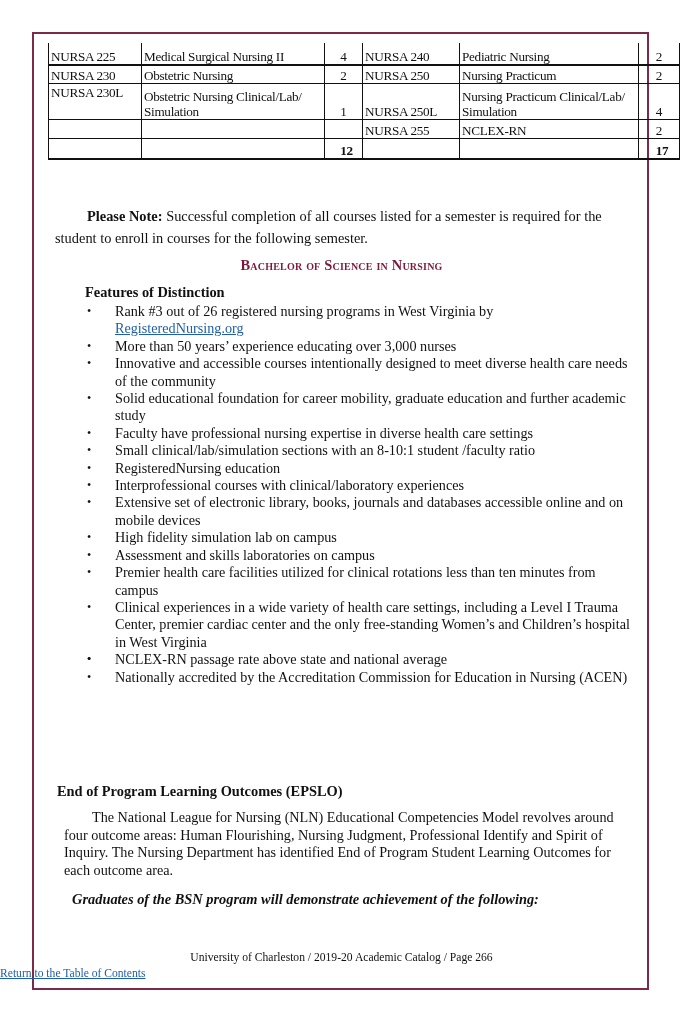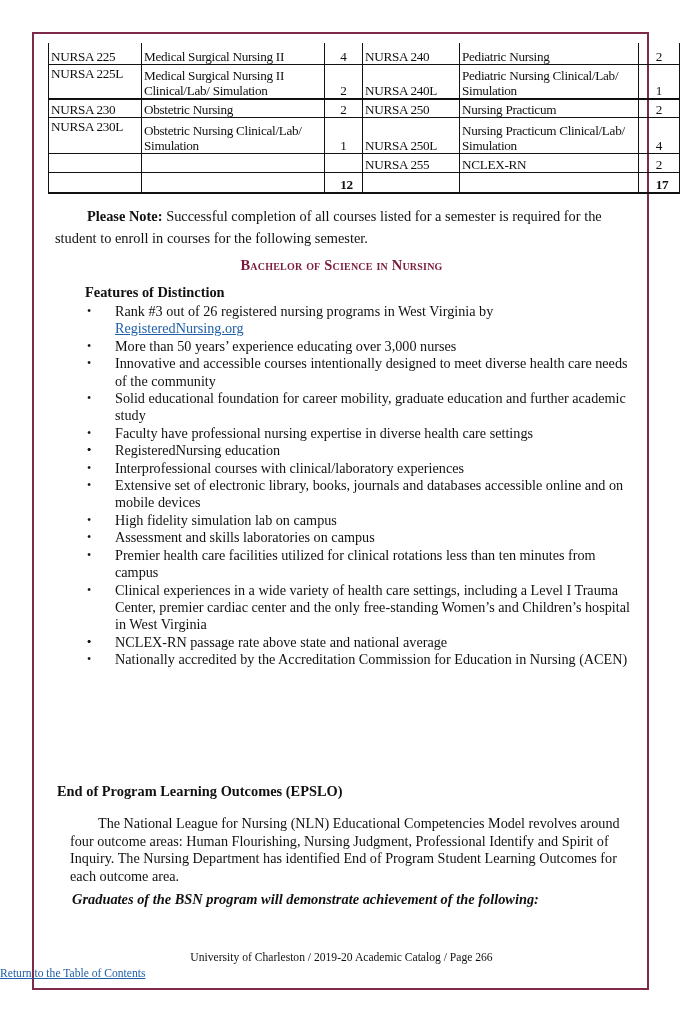--- a/index.html
+++ b/index.html
@@ -58,28 +58,20 @@
 <table class="course-table">
   <tbody>
     <tr class="first row-1">
       <td class="code">NURSA 225</td>
       <td class="title">Medical Surgical Nursing II</td>
       <td class="cr">4</td>
       <td class="code2">NURSA 240</td>
       <td class="title2">Pediatric Nursing</td>
       <td class="cr2">2</td>
     </tr>
-    <tr class="row-2">
-      <td class="code" style="vertical-align:top">NURSA 225L</td>
-      <td class="title">Medical Surgical Nursing II Clinical/Lab/ Simulation</td>
-      <td class="cr">2</td>
-      <td class="code2">NURSA 240L</td>
-      <td class="title2">Pediatric Nursing Clinical/Lab/ Simulation</td>
-      <td class="cr2">1</td>
-    </tr>
     <tr class="thick-top row-3">
       <td class="code">NURSA 230</td>
       <td class="title">Obstetric Nursing</td>
       <td class="cr">2</td>
       <td class="code2">NURSA 250</td>
       <td class="title2">Nursing Practicum</td>
       <td class="cr2">2</td>
     </tr>
     <tr class="row-4">
       <td class="code" style="vertical-align:top">NURSA 230L</td>
@@ -113,31 +105,31 @@
 <div class="section-heading">Bachelor of Science in Nursing</div>
 
 <div class="features-heading">Features of Distinction</div>
 
 <ul class="features-list">
   <li><span class="bullet">•</span><span>Rank #3 out of 26 registered nursing programs in West Virginia by </span><br><a href="#">RegisteredNursing.org</a></li>
   <li><span class="bullet">•</span><span>More than 50 years’ experience educating over 3,000 nurses</span></li>
   <li><span class="bullet">•</span><span>Innovative and accessible courses intentionally designed to meet diverse health care needs of the community</span></li>
   <li><span class="bullet">•</span><span>Solid educational foundation for career mobility, graduate education and further academic study</span></li>
   <li><span class="bullet">•</span><span>Faculty have professional nursing expertise in diverse health care settings</span></li>
-  <li><span class="bullet">•</span></li>
+  <li><span class="bullet">•</span><span>Small clinical/lab/simulation sections with an 8-10:1 student /faculty ratio</span></li>
   <li><span class="bullet">•</span><span>RegisteredNursing education</span></li>
   <li><span class="bullet">•</span><span>Interprofessional courses with clinical/laboratory experiences</span></li>
   <li><span class="bullet">•</span><span>Extensive set of electronic library, books, journals and databases accessible online and on mobile devices</span></li>
   <li><span class="bullet">•</span><span>High fidelity simulation lab on campus</span></li>
   <li><span class="bullet">•</span><span>Assessment and skills laboratories on campus</span></li>
   <li><span class="bullet">•</span><span>Premier health care facilities utilized for clinical rotations less than ten minutes from campus</span></li>
   <li><span class="bullet">•</span><span>Clinical experiences in a wide variety of health care settings, including a Level I Trauma Center, premier cardiac center and the only free-standing Women’s and Children’s hospital in West Virginia</span></li>
   <li><span class="bullet">•</span></li>
   <li><span class="bullet">•</span><span>NCLEX-RN passage rate above state and national average</span></li>
   <li><span class="bullet">•</span><span>Nationally accredited by the Accreditation Commission for Education in Nursing (ACEN)</span></li>
 </ul>
 
 <div class="outcomes-heading">End of Program Learning Outcomes (EPSLO)</div>
-<p class="outcomes-para" style="margin:13px"><span class="indent"></span><span>The National League for Nursing (NLN) Educational Competencies Model revolves around four outcome areas: Human Flourishing, Nursing Judgment, Professional Identify and Spirit of Inquiry. The Nursing Department has identified End of Program Student Learning Outcomes for each outcome area.</span></p>
+<p class="outcomes-para" style="margin:7px"><span class="indent"></span><span>The National League for Nursing (NLN) Educational Competencies Model revolves around four outcome areas: Human Flourishing, Nursing Judgment, Professional Identify and Spirit of Inquiry. The Nursing Department has identified End of Program Student Learning Outcomes for each outcome area.</span></p>
 <div class="graduates">Graduates of the BSN program will demonstrate achievement of the following:</div>
 
 <div class="footer-text">University of Charleston / 2019-20 Academic Catalog / Page 266</div>
 <div class="footer-link"><a href="#">Return to the Table of Contents</a></div>
 
 </body></html>

